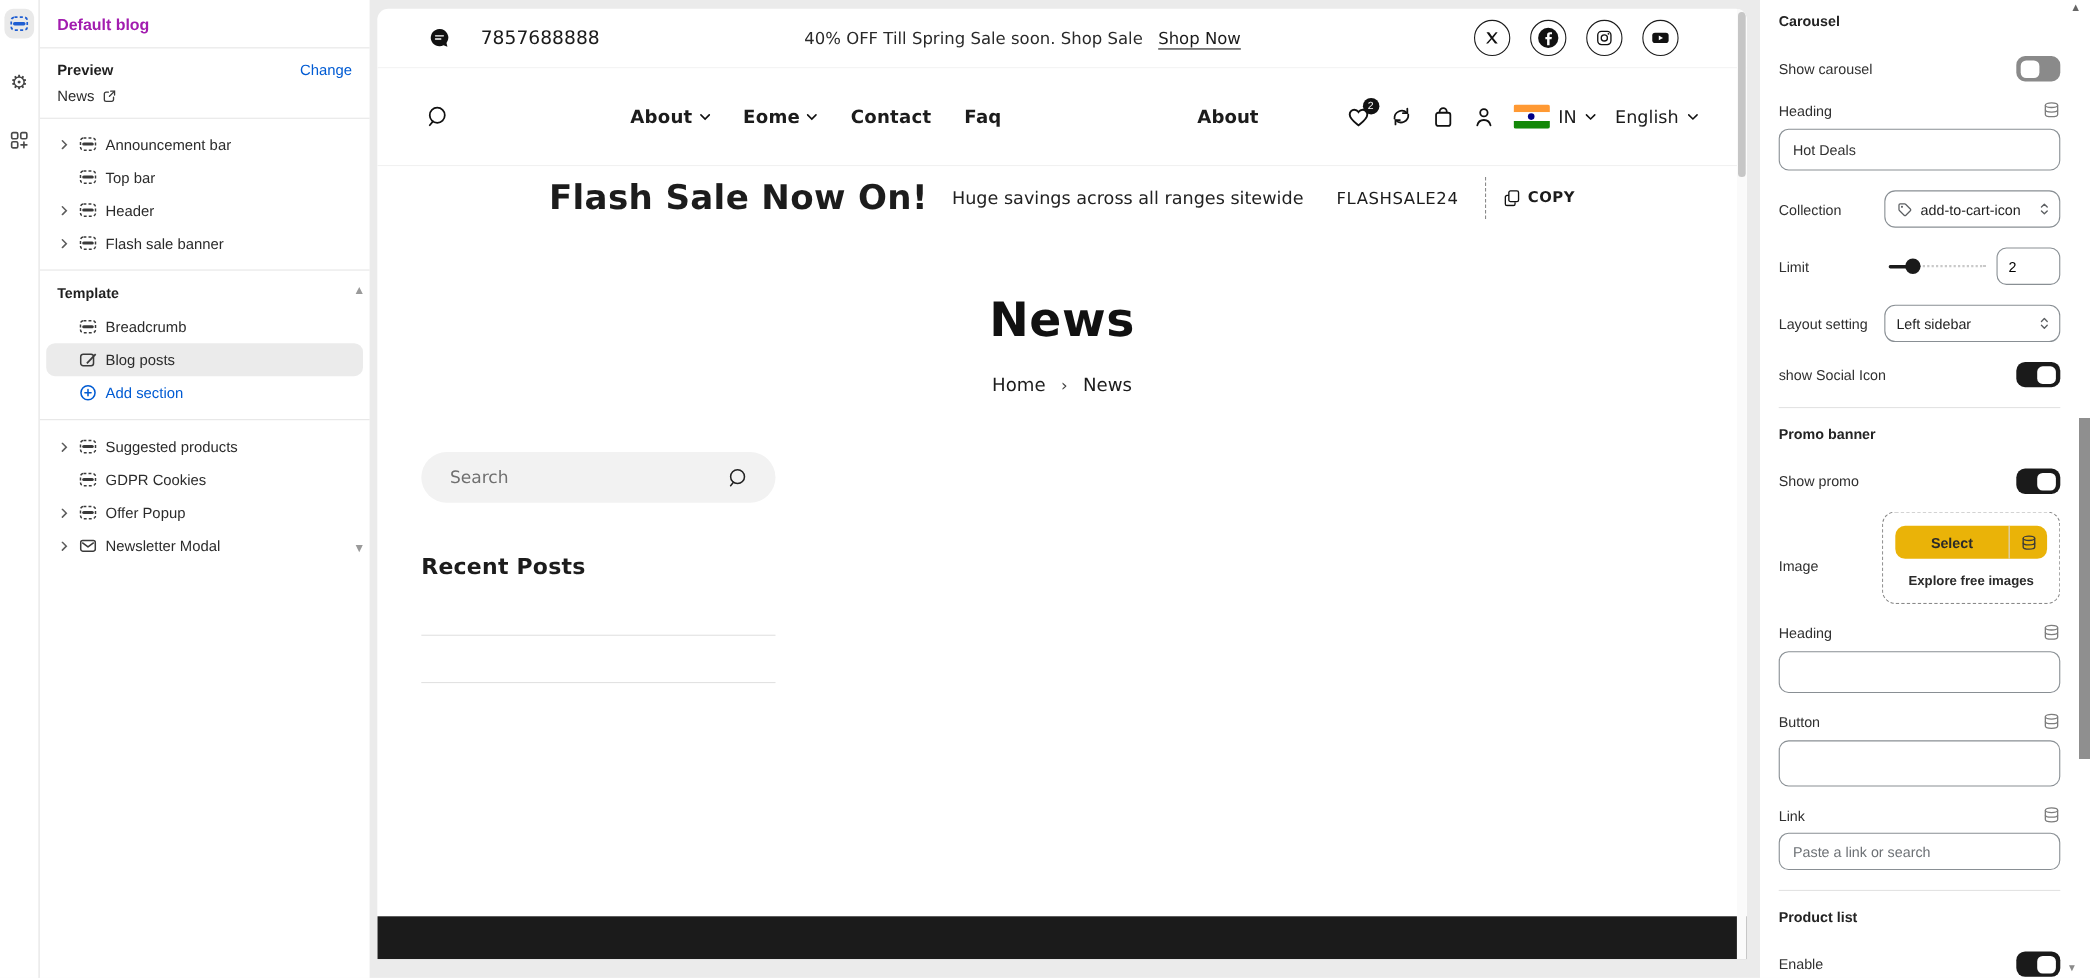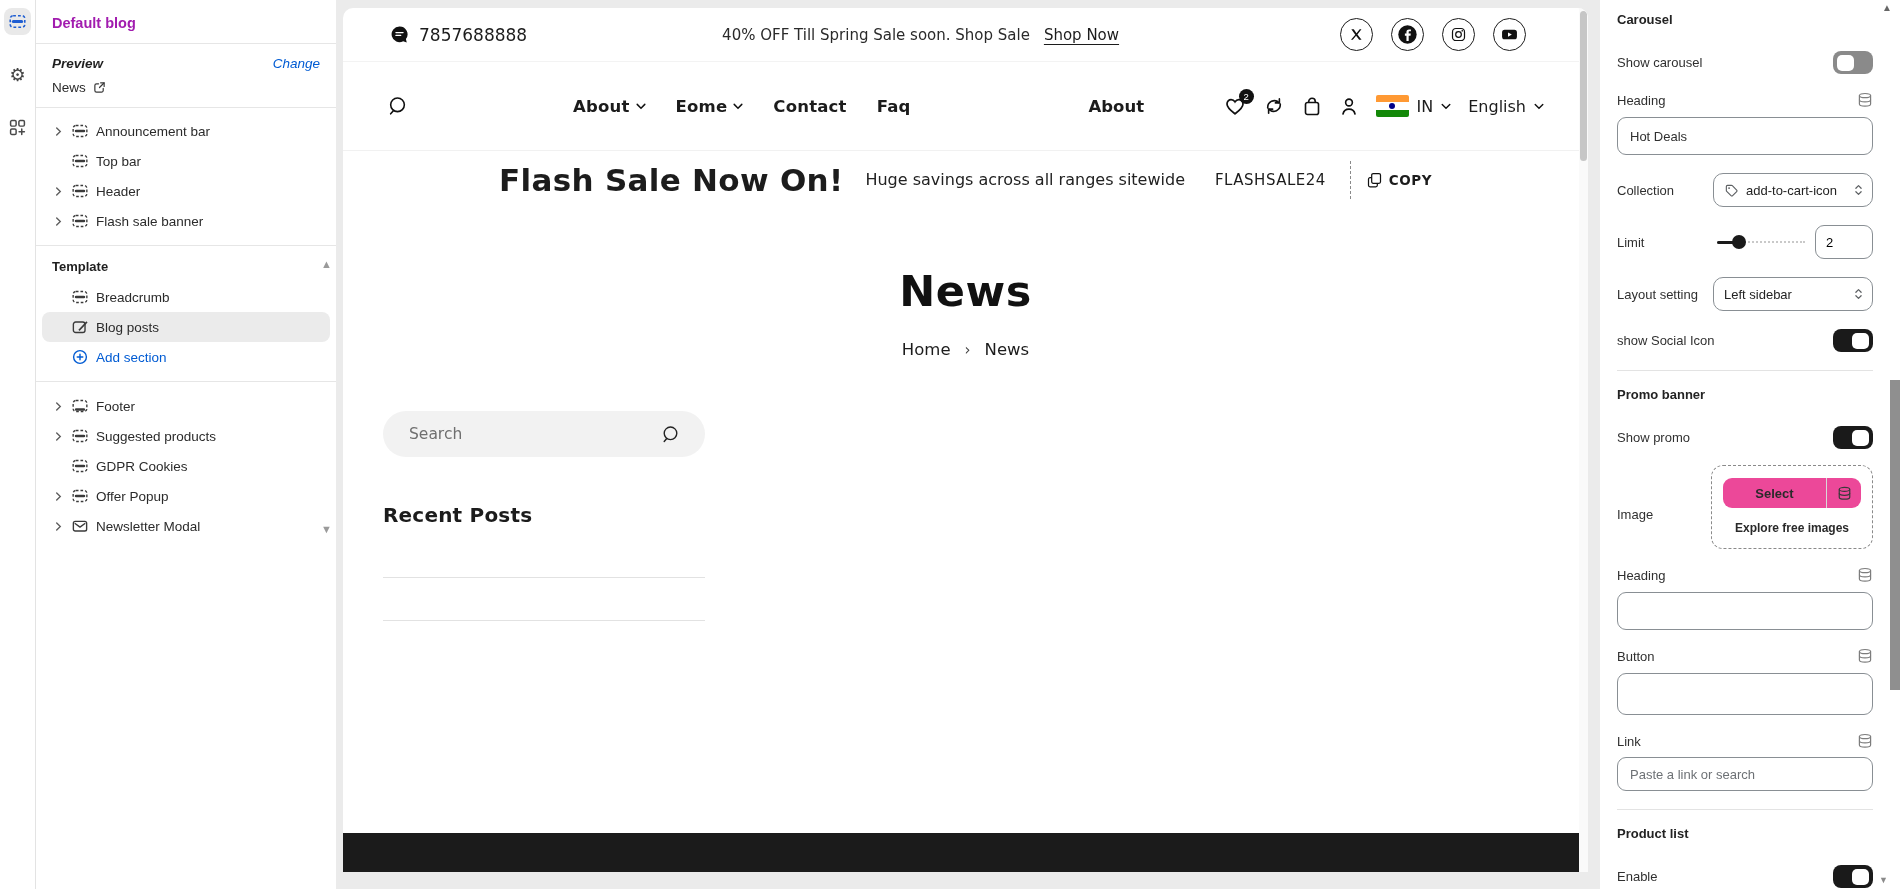--- a/index.html
+++ b/index.html
@@ -22,21 +22,21 @@
   .tb-btn.active { background: #e9e9e9; color: #1f5ed2; }
   .tb-gear { font-size: 18px; line-height: 1; color: #444; }
 
   
   .sidebar {
     position: absolute; left: 36px; top: 0; width: 300px; height: 100%;
     background: #fff; font-size: 13.5px; color: #2b2b2b; z-index: 4;
   }
   .sb-head { padding: 15px 16px 12px; font-size: 14.5px; font-weight: 700; color: #a21caf; border-bottom: 1px solid #e6e6e6; }
   .sb-preview { padding: 12px 16px 12px; border-bottom: 1px solid #e6e6e6; position: relative; }
-  .sb-preview-row { display: flex; justify-content: space-between; align-items: flex-start; font-style: italic; }
+  .sb-preview-row { display: flex; justify-content: space-between; align-items: flex-start; }
   .sb-preview-label { font-weight: 700; color: #1f1f1f; }
   .link-blue { color: #005bd3; cursor: pointer; }
   .sb-page { margin-top: 9px; display: flex; align-items: center; gap: 7px; color: #2b2b2b; }
   .sb-tree { padding: 8px 6px 0 6px; position: relative; }
   .row {
     display: flex; align-items: center; height: 30px; padding: 0 8px 0 10px;
     border-radius: 8px; cursor: pointer; color: #2b2b2b;
   }
   .row .chev { width: 13px; display: flex; align-items: center; justify-content: center; color: #5c5c5c; flex: 0 0 13px; }
   .row .ricon { width: 17px; margin: 0 8px 0 6px; display: flex; align-items: center; justify-content: center; color: #3a3a3a; flex: 0 0 17px; }
@@ -53,21 +53,21 @@
   
   .preview-frame {
     position: absolute; left: 343px; top: 8px; width: 1245px; height: 864px;
     background: #fff; border-radius: 10px 10px 0 0; overflow: hidden;
     font-family: "DejaVu Sans", sans-serif; color: #1c1c1c; z-index: 3;
   }
   .pv-scrollbar { position: absolute; right: 0; top: 0; bottom: 0; width: 9px; background: #fafafa; }
   .pv-scrollbar .thumb { position: absolute; top: 3px; left: 1px; width: 7px; height: 150px; border-radius: 4px; background: #c6c6c6; }
 
   .store-topbar { height: 54px; display: flex; align-items: center; padding: 0 62px 0 47px; border-bottom: 1px solid #f3f3f3; }
-  .phone { display: flex; align-items: center; gap: 10px; font-size: 17px; color: #1c1c1c; }
+  .phone { display: flex; align-items: center; gap: 28px; font-size: 17px; color: #1c1c1c; }
   .topbar-promo { flex: 1; display: flex; align-items: center; justify-content: center; gap: 14px; font-size: 15px; color: #2a2a2a; }
   .shop-now { text-decoration: underline; text-underline-offset: 4px; font-weight: 500; cursor: pointer; color: #1c1c1c; }
   .socials { display: flex; gap: 18px; margin-left: 26px; }
   .soc { width: 33px; height: 33px; border: 1.4px solid #1c1c1c; border-radius: 50%; display: flex; align-items: center; justify-content: center; color: #1c1c1c; cursor: pointer; }
 
   .store-nav { height: 88px; display: flex; align-items: center; padding: 0 44px; gap: 46px; }
   .nav-menu { display: flex; gap: 30px; margin-left: 118px; align-items: center; }
   .nav-item { display: flex; align-items: center; gap: 6px; font-size: 16.5px; font-weight: 600; letter-spacing: .2px; cursor: pointer; }
   .nav-about2 { margin-left: 132px; font-size: 16.5px; font-weight: 600; cursor: pointer; }
   .nav-icons { margin-left: auto; display: flex; align-items: center; gap: 17px; }
@@ -140,21 +140,21 @@
   .slider .track-dotted { position: absolute; left: 0; right: 0; border-top: 2px dotted #c9c9c9; top: 6px; }
   .slider .track-fill { position: absolute; left: 0; width: 22px; height: 3px; background: #1a1a1a; border-radius: 2px; top: 5.5px; }
   .slider .knob { position: absolute; left: 15px; top: 0; width: 14px; height: 14px; border-radius: 50%; background: #1a1a1a; }
   .limit-input { width: 58px; height: 34px; border: 1px solid #898f94; border-radius: 9px; padding: 0 10px; font-size: 13px; font-family: "Liberation Sans", sans-serif; outline: none; }
 
   .p-divider { border-top: 1px solid #e3e3e3; margin: 18px 0 14px; }
 
   .image-row { display: flex; justify-content: space-between; margin-top: 16px; }
   .image-label { margin-top: 42px; }
   .dashed-box { width: 162px; border: 1.4px dashed #8a8a8a; border-radius: 12px; padding: 12px 11px 13px; }
-  .split-btn { display: flex; height: 30px; background: #ec4899; border-radius: 9px; overflow: hidden; cursor: pointer; }
+  .split-btn { display: flex; height: 30px; background: #eab308; border-radius: 9px; overflow: hidden; cursor: pointer; }
   .split-btn .seg-main { flex: 1; display: flex; align-items: center; justify-content: center; font-weight: 600; color: #2a2a2a; }
   .split-btn .seg-sep { width: 1px; background: #d8d8d8; }
   .split-btn .seg-icon { width: 34px; display: flex; align-items: center; justify-content: center; color: #3a3a3a; }
   .explore { margin-top: 13px; text-align: center; font-size: 12px; font-weight: 600; color: #2a2a2a; cursor: pointer; }
   .panel-bottom-hint { position: absolute; right: 2px; bottom: 4px; color: #8a8a8a; font-size: 9px; }
 
   svg { display: block; }
 </style>
 </head>
 <body>
@@ -286,34 +286,20 @@
             <svg width="16" height="16" viewBox="0 0 16 16" fill="none" stroke="currentColor" stroke-width="1.4" stroke-linecap="round">
               <circle cx="8" cy="8" r="6.4"></circle>
               <path d="M8 5.2v5.6M5.2 8h5.6"></path>
             </svg>
           </span>
         <span class="rlabel">Add section</span>
       </div>
 
       <div class="tree-divider"></div>
 
-      <div class="row">
-        <span class="chev">
-            <svg width="9" height="9" viewBox="0 0 10 10" fill="none" stroke="currentColor" stroke-width="1.5" stroke-linecap="round">
-              <path d="M3 1l4 4-4 4"></path>
-            </svg>
-          </span>
-        <span class="ricon">
-            <svg width="16" height="16" viewBox="0 0 14 14">
-              <rect x="1" y="2.2" width="12" height="9.6" rx="2.4" fill="none" stroke="currentColor" stroke-width="1.2" stroke-dasharray="2.3 1.7"></rect>
-              <line x1="3.6" y1="10" x2="10.4" y2="10" stroke="currentColor" stroke-width="2.2" stroke-linecap="round"></line>
-            </svg>
-          </span>
-        <span class="rlabel">Footer</span>
-      </div>
       <div class="row">
         <span class="chev">
             <svg width="9" height="9" viewBox="0 0 10 10" fill="none" stroke="currentColor" stroke-width="1.5" stroke-linecap="round">
               <path d="M3 1l4 4-4 4"></path>
             </svg>
           </span>
         <span class="ricon">
             <svg width="16" height="16" viewBox="0 0 14 14">
               <rect x="1" y="2.2" width="12" height="9.6" rx="2.4" fill="none" stroke="currentColor" stroke-width="1.2" stroke-dasharray="2.3 1.7"></rect>
               <line x1="3.6" y1="7" x2="10.4" y2="7" stroke="currentColor" stroke-width="2.4" stroke-linecap="round"></line>

